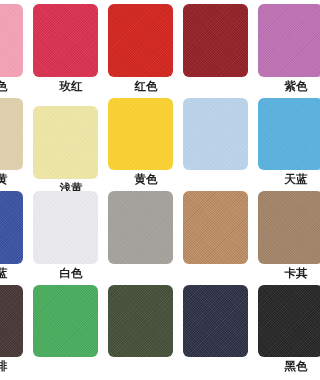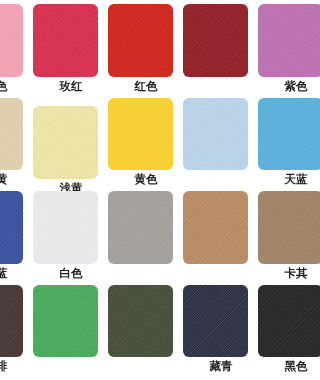--- a/index.html
+++ b/index.html
@@ -120,21 +120,20 @@
     </div>
     <div class="swatch-cell" style="left: 150px; top: 280.5px;">
       <div class="swatch-chip" style="background: rgb(69, 80, 57);">
         <div class="swatch-weave" style="opacity: 0.12;"></div>
       </div>
     </div>
     <div class="swatch-cell" style="left: 225px; top: 280.5px;">
       <div class="swatch-chip" style="background: rgb(44, 48, 68);">
         <div class="swatch-weave" style="opacity: 0.16;"></div>
       </div>
-      <div class="swatch-label">藏青</div>
     </div>
     <div class="swatch-cell" style="left: 300px; top: 280.5px;">
       <div class="swatch-chip" style="background: rgb(38, 38, 38);">
         <div class="swatch-weave" style="opacity: 0.132;"></div>
       </div>
       <div class="swatch-label">黑色</div>
     </div>
   </div>
 
 </body></html>

